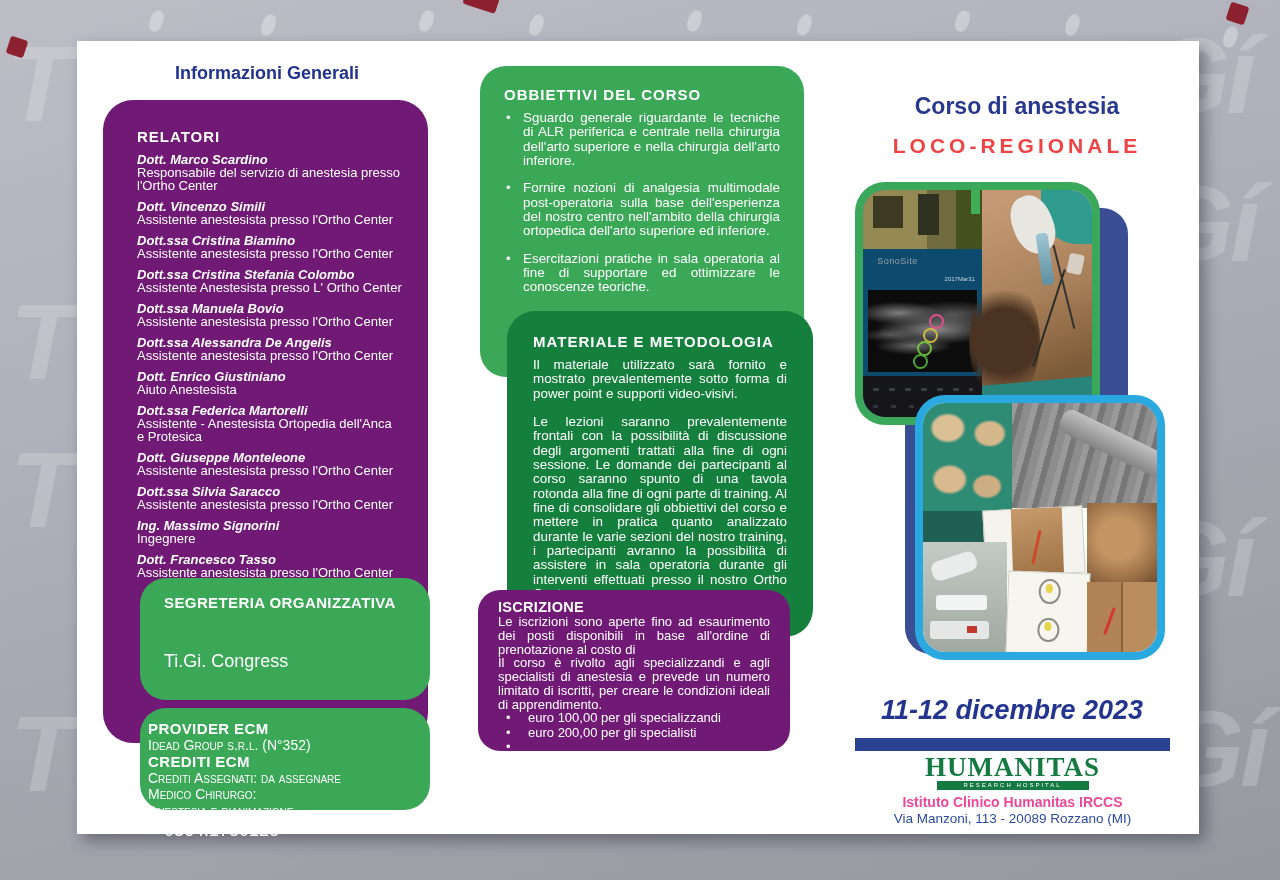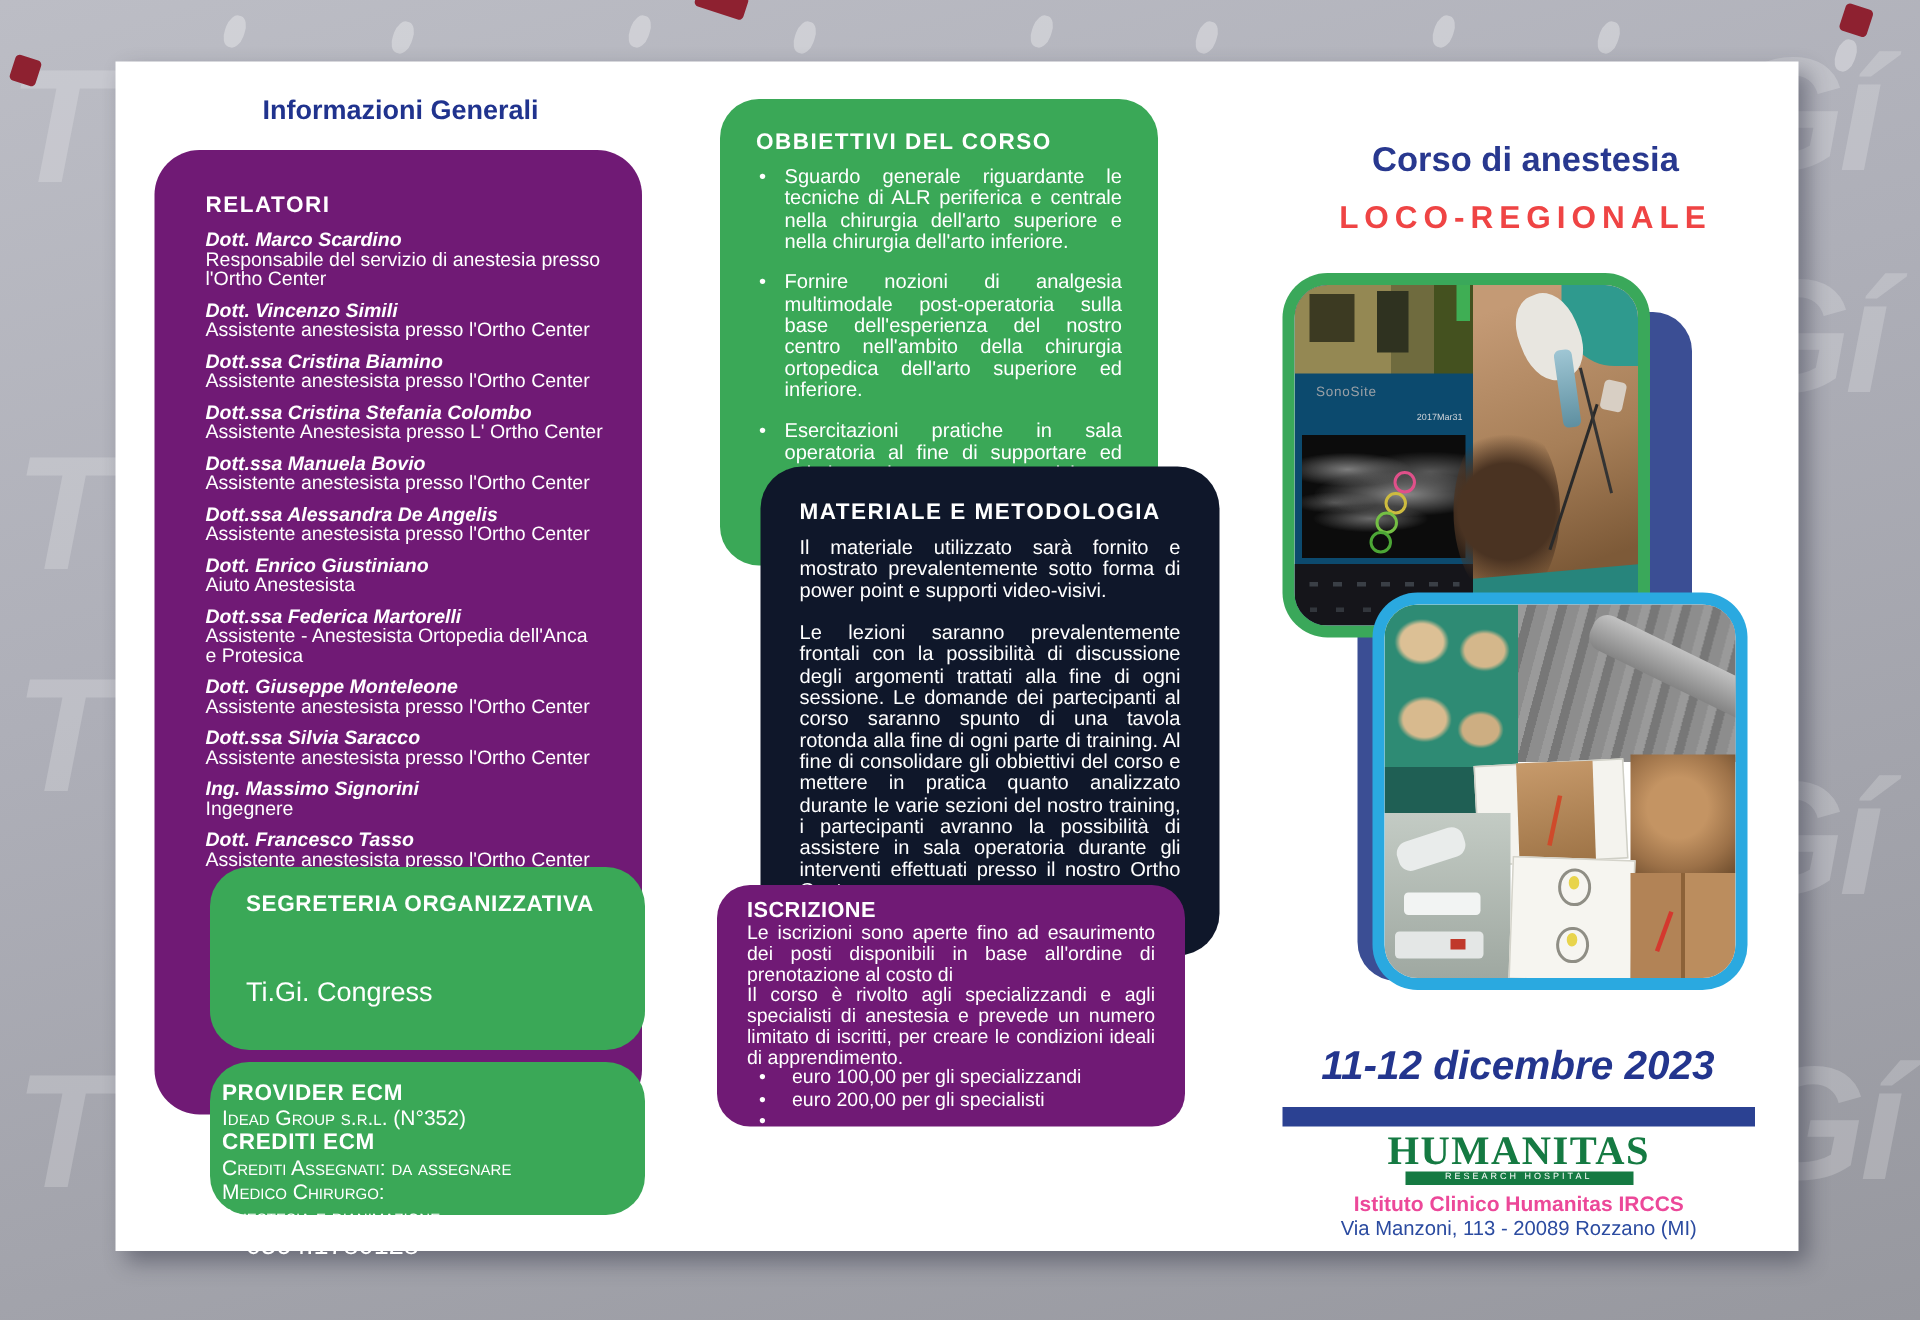--- a/index.html
+++ b/index.html
@@ -21,39 +21,39 @@
   .r1{left:8px;top:38px;width:18px;height:18px;}
   .r2{left:464px;top:-7px;width:34px;height:16px;}
   .r3{left:1228px;top:4px;width:19px;height:19px;}
   
   .page{position:absolute;left:77px;top:41px;width:1122px;height:793px;background:#ffffff;
         box-shadow:6px 7px 14px rgba(40,42,60,.45);}
   .abs{position:absolute;}
   .panel{position:absolute;color:#fff;box-sizing:border-box;}
   .blue{background:#701a75;}
   .green{background:#3aa857;}
-  .cyan{background:#0f172a;}
+  .cyan{background:#15803d;}
   .panel h2{margin:0 0 8px 0;font-size:15px;letter-spacing:1px;color:#fff;}
   
   .info-title{left:40px;top:22px;width:300px;text-align:center;color:#20338e;
               font-size:18px;font-weight:700;}
   .relatori{left:26px;top:59px;width:325px;height:643px;border-radius:30px;
             padding:28px 26px 0 34px;z-index:1;}
   .rel-entry{margin-bottom:8px;line-height:1.0;font-size:13px;}
   .rel-name{font-style:italic;font-weight:700;}
   .segreteria{left:63px;top:537px;width:290px;height:122px;border-radius:26px;
               padding:16px 16px 0 24px;z-index:2;}
   .segreteria h2{font-size:15px;letter-spacing:.4px;margin-bottom:2px;}
   .seg-line{font-size:18px;line-height:1.26;margin-top:39px;}
   .provider{left:63px;top:667px;width:290px;height:102px;border-radius:26px;
             padding:12px 14px 0 8px;z-index:2;}
   .provider h2{font-size:15px;margin:0;letter-spacing:.4px;}
   .sc{font-variant:small-caps;font-size:14px;line-height:1.16;}
   
-  .obbiettivi{left:403px;top:25px;width:292px;height:311px;border-radius:26px;
+  .obbiettivi{left:403px;top:25px;width:324px;height:311px;border-radius:26px;
               padding:20px 24px 0 24px;z-index:1;}
   .bullets{margin:0;padding:0;list-style:none;}
   .bullets li{position:relative;padding-left:19px;margin-bottom:13px;font-size:13.4px;
               line-height:1.07;text-align:justify;}
   .bullets .b{position:absolute;left:2px;top:0;}
   .materiale{left:430px;top:270px;width:306px;height:326px;border-radius:28px;
              padding:22px 26px 0 26px;z-index:2;}
   .materiale p{margin:0 0 14px 0;font-size:13.4px;line-height:1.07;text-align:justify;}
   .iscrizione{left:401px;top:549px;width:312px;height:161px;border-radius:22px;
               padding:9px 20px 0 20px;z-index:3;overflow:hidden;}

